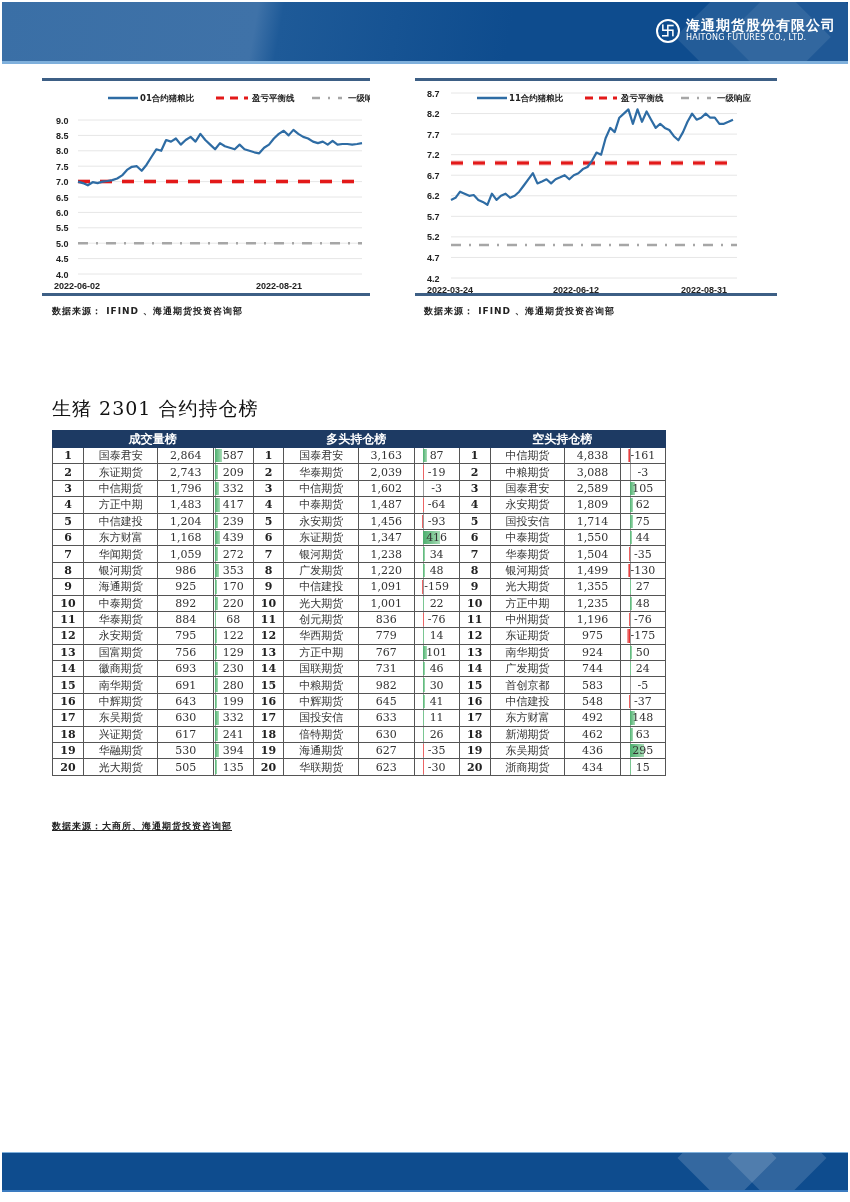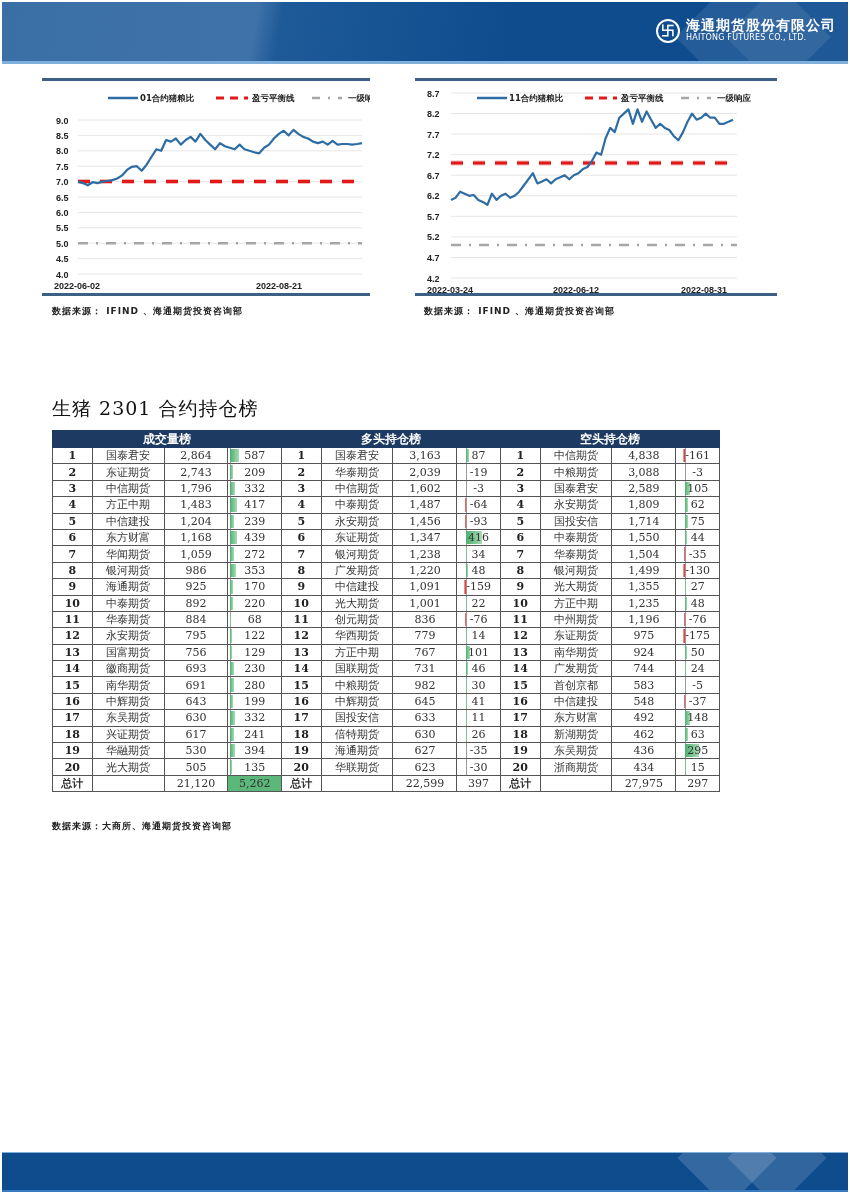--- a/index.html
+++ b/index.html
@@ -15,35 +15,35 @@
   .logo-en { font-size: 8px; line-height: 10px; letter-spacing: 0.2px; }
 
   .chart-box { position: absolute; top: 78px; }
   .chart-box .topline { position: absolute; left: 0; top: 0; height: 3px; background: #3d5f85; }
   .chart-box .botline { position: absolute; left: 0; height: 3px; background: #3d5f85; }
   .chart-box svg { position: absolute; left: 0; top: 0; }
   .src { position: absolute; font-size: 9px; font-weight: bold; color: #222; letter-spacing: 1px; }
 
   .section-title { position: absolute; left: 52px; top: 396px; font-size: 19px; font-family: "DejaVu Serif", serif; color: #111; letter-spacing: 1px; }
 
-  table.pos { position: absolute; left: 52px; top: 430px; width: 668px; border-collapse: collapse; font-family: "DejaVu Serif", serif; font-size: 11px; color: #333; }
+  table.pos { position: absolute; left: 52px; top: 430px; width: 614px; border-collapse: collapse; font-family: "DejaVu Serif", serif; font-size: 11px; color: #333; }
   table.pos td, table.pos th { border: 1px solid #555; height: 16.4px; padding: 0 2px; text-align: center; white-space: nowrap; line-height: 15px; }
   table.pos th.grp { background: #1d3a63; color: #fff; font-weight: bold; font-size: 12px; height: 17px; border-color: #1d3a63; }
   table.pos tr.colhdr td { color: #333; font-size: 12px; }
   td.rank { font-weight: bold; color: #222; }
   td.total-label { font-weight: bold; }
   td.delta { position: relative; padding: 0; }
   td.delta .bar { position: absolute; top: 1px; bottom: 1px; }
   td.delta .bar.pos { background: linear-gradient(90deg, #4caf6e, #a8dcb6); }
   td.delta .bar.neg { background: linear-gradient(90deg, #f3b0b0, #e31919); }
   td.delta .axis { position: absolute; top: 0; bottom: 0; width: 1px; background: #9a9a9a; }
   td.delta .val { position: relative; z-index: 2; }
   td.delta.total-green { background: #5cb87a; }
 
-  .src2 { position: absolute; left: 52px; top: 820px; font-size: 9px; font-weight: bold; color: #222; letter-spacing: 1px; }
+  .src2 { position: absolute; left: 52px; top: 820px; font-size: 9px; font-weight: bold; color: #222; letter-spacing: 1px; text-decoration: underline; }
 
   .footer { position: absolute; left: 2px; top: 1152px; width: 846px; height: 40px; background: #0e4c8e; border-top: 1px solid #7fb0dc; border-bottom: 2px solid #3a7bc0; overflow: hidden; }
   .footer .d1 { position: absolute; left: 690px; top: -30px; width: 70px; height: 70px; background: rgba(255,255,255,0.16); transform: rotate(45deg); }
   .footer .d2 { position: absolute; left: 740px; top: -30px; width: 70px; height: 70px; background: rgba(255,255,255,0.14); transform: rotate(45deg); }
 </style>
 </head>
 <body>
 
 <div class="header">
   <div class="diag1"></div>
@@ -424,34 +424,20 @@
         <td class="delta"><div class="axis" style="left: 3%;"></div><div class="bar pos" style="left: 3%; width: 4.09219%;"></div><span class="val">135</span></td>
         <td class="rank">20</td>
         <td class="">华联期货</td>
         <td class="">623</td>
         <td class="delta"><div class="axis" style="left: 20%;"></div><div class="bar neg" style="right: 80%; width: 0.666667%;"></div><span class="val">-30</span></td>
         <td class="rank">20</td>
         <td class="">浙商期货</td>
         <td class="">434</td>
         <td class="delta"><div class="axis" style="left: 20%;"></div><div class="bar pos" style="left: 20%; width: 1.71429%;"></div><span class="val">15</span></td>
       </tr>
-      <tr>
-        <td class="total-label">总计</td>
-        <td class=""></td>
-        <td class="">21,120</td>
-        <td class="delta total-green">5,262</td>
-        <td class="total-label">总计</td>
-        <td class=""></td>
-        <td class="">22,599</td>
-        <td class="">397</td>
-        <td class="total-label">总计</td>
-        <td class=""></td>
-        <td class="">27,975</td>
-        <td class="">297</td>
-      </tr>
     </tbody>
 </table>
 
 <div class="src2">数据来源：大商所、海通期货投资咨询部</div>
 
 <div class="footer">
   <div class="d1"></div>
   <div class="d2"></div>
 </div>
 

